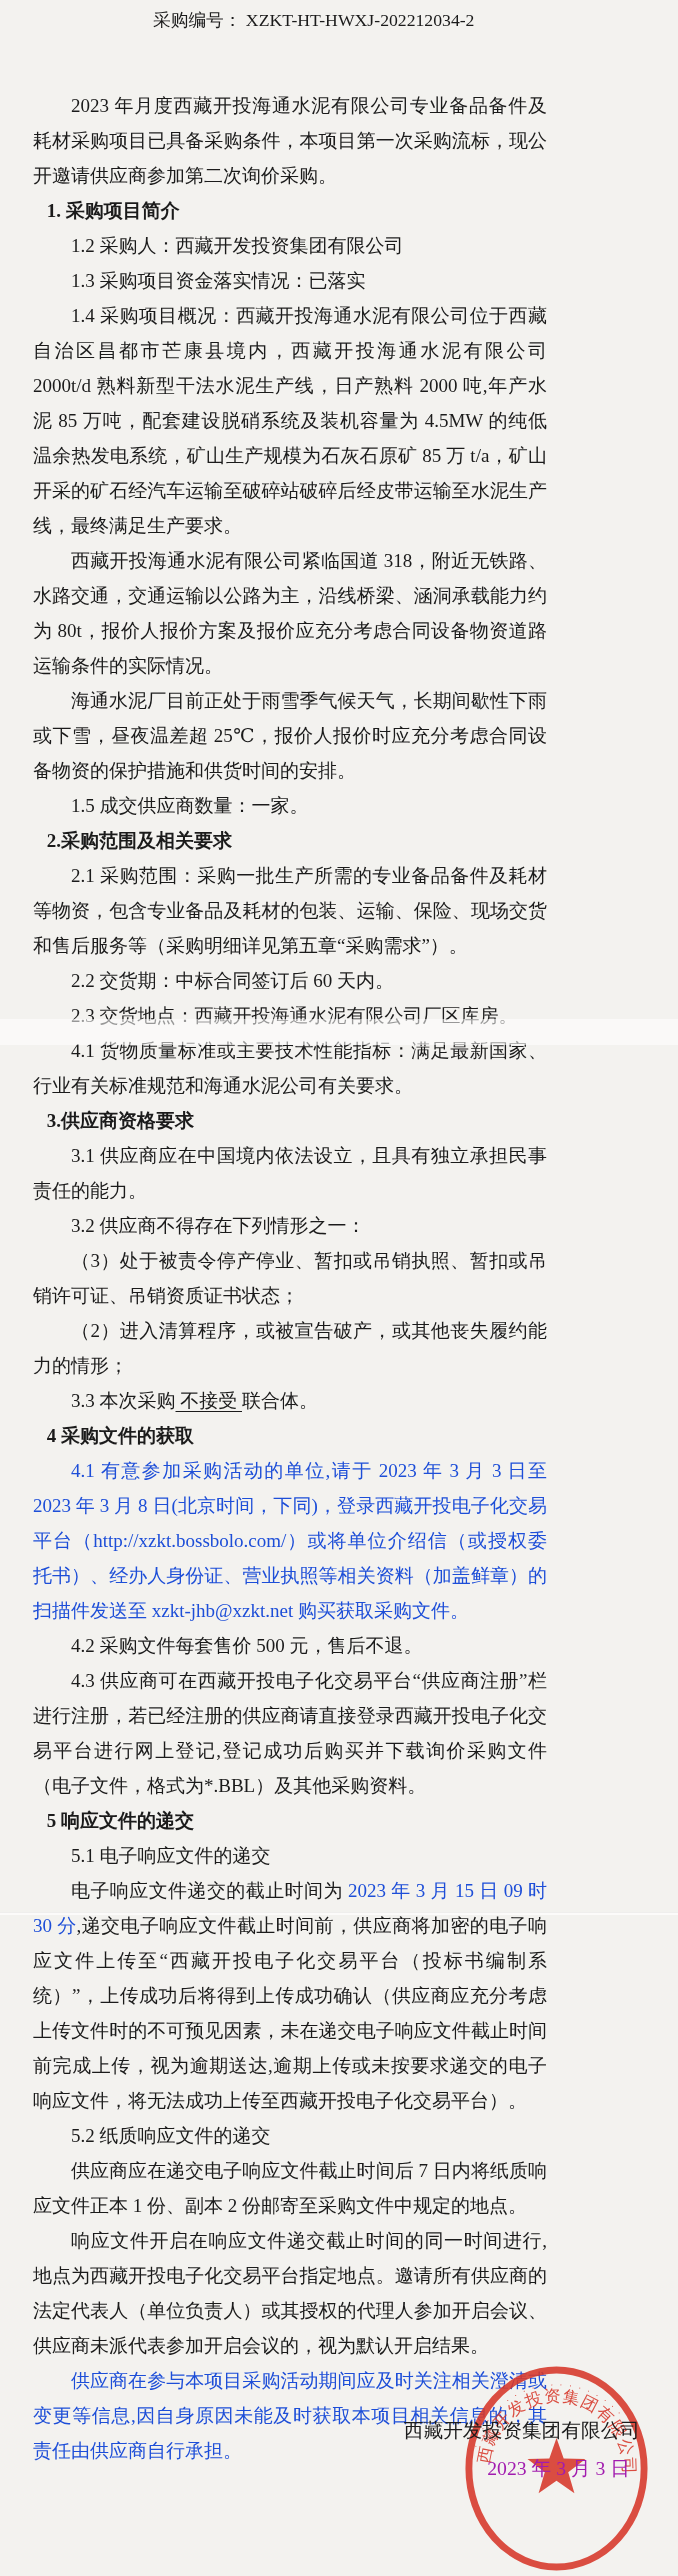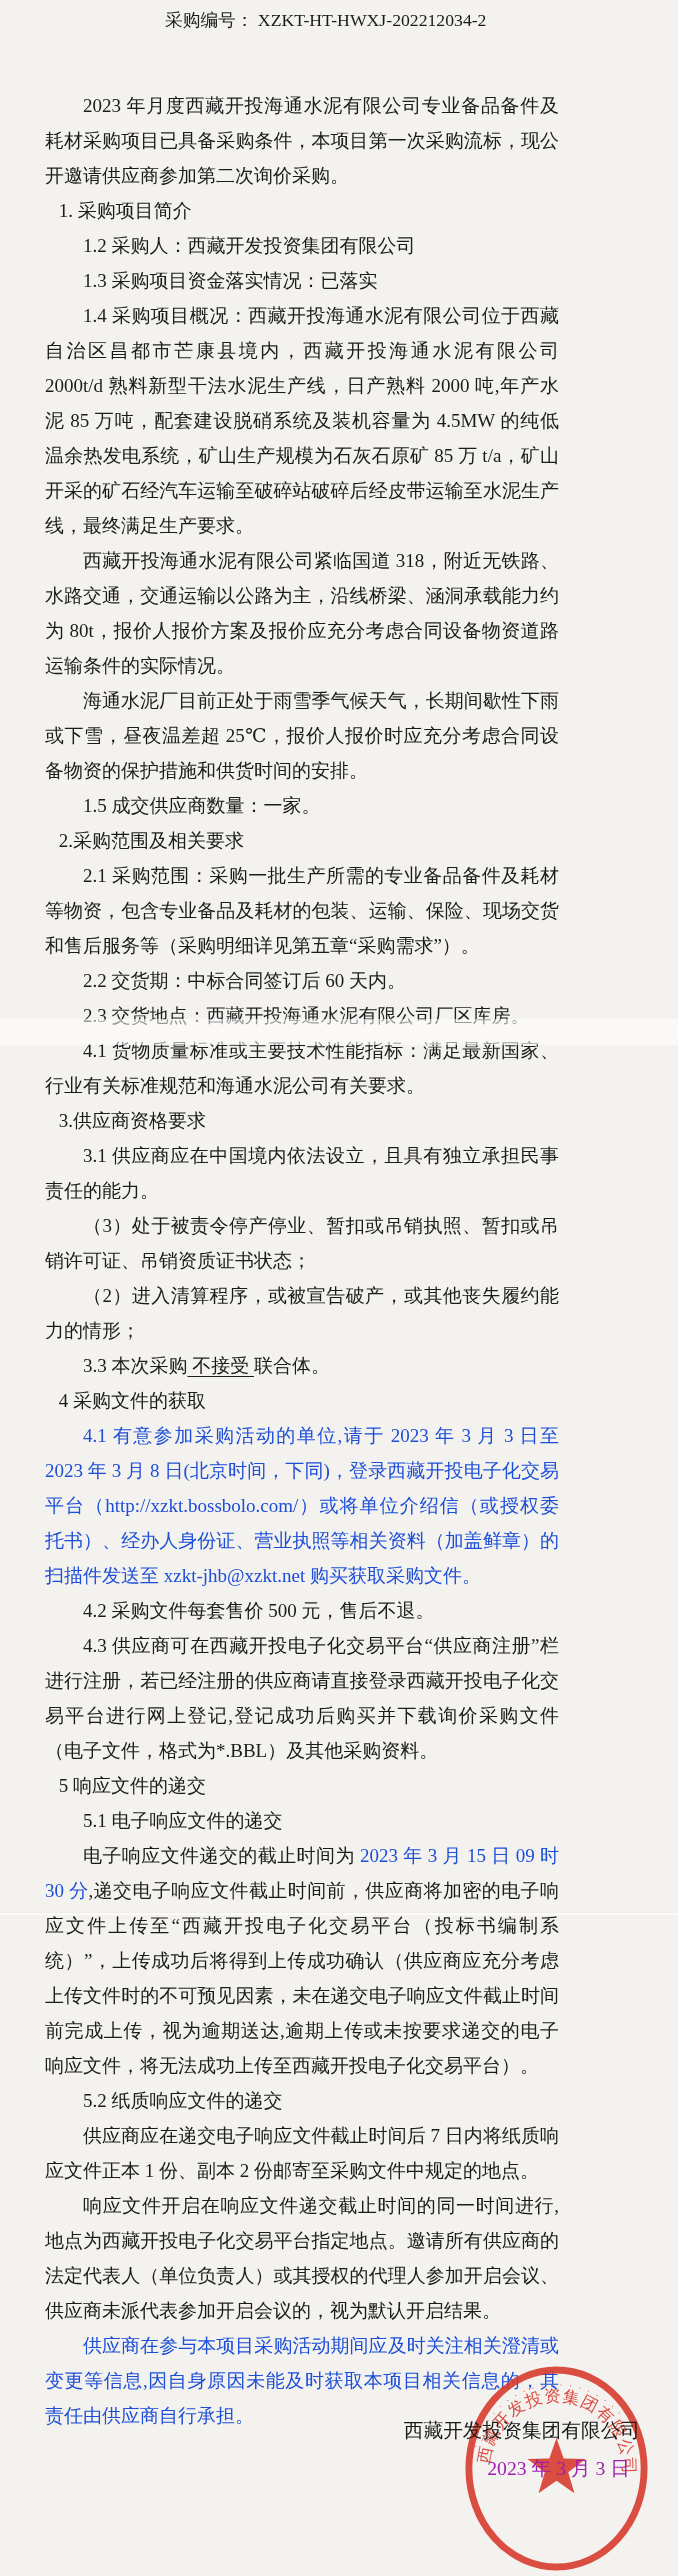--- a/index.html
+++ b/index.html
@@ -5,33 +5,33 @@
   html,body{margin:0;padding:0;}
   body{
     width:679px;height:2576px;
     background:#f3f2ef;
     position:relative;
     overflow:hidden;
     font-family:"Liberation Serif","DejaVu Serif",serif;
     color:#1b1b1b;
   }
   .doc{
-    position:absolute;left:12px;top:0;width:582px;
+    position:absolute;left:0;top:0;width:582px;
     padding:7.9px 35px 0 33px;
     box-sizing:border-box;
     font-size:19px;
     line-height:35px;
   }
   .doc-no{
     font-size:17.7px;line-height:25.6px;
     text-indent:120px;
     margin:0 0 55px 0;
     white-space:nowrap;
   }
-  .h{font-weight:400;text-indent:13.8px;}
+  .h{font-weight:700;text-indent:13.8px;}
   .p{text-indent:38px;text-align:justify;}
   .blue{color:#1d4ed8;}
   .u{text-decoration:underline;text-underline-offset:3.9px;}
   .band1{
     position:absolute;left:0;top:1019px;width:679px;height:25.6px;
     background:rgba(255,255,255,.55);pointer-events:none;
   }
   .band2{
     position:absolute;left:0;top:1912px;width:679px;height:2px;
     background:rgba(255,255,255,.7);
@@ -69,20 +69,21 @@
     <div class="p"><span>西藏开投海通水泥有限公司紧临国道 318，附近无铁路、水路交通，交通运输以公路为主，沿线桥梁、涵洞承载能力约为 80t，报价人报价方案及报价应充分考虑合同设备物资道路运输条件的实际情况。</span></div>
     <div class="p"><span>海通水泥厂目前正处于雨雪季气候天气，长期间歇性下雨或下雪，昼夜温差超 25℃，报价人报价时应充分考虑合同设备物资的保护措施和供货时间的安排。</span></div>
     <div class="p"><span>1.5 成交供应商数量：一家。</span></div>
     <div class="h"><span>2.采购范围及相关要求</span></div>
     <div class="p"><span>2.1 采购范围：采购一批生产所需的专业备品备件及耗材等物资，包含专业备品及耗材的包装、运输、保险、现场交货和售后服务等（采购明细详见第五章“采购需求”）。</span></div>
     <div class="p"><span>2.2 交货期：中标合同签订后 60 天内。</span></div>
     <div class="p"><span>2.3 交货地点：西藏开投海通水泥有限公司厂区库房。</span></div>
     <div class="p"><span>4.1 货物质量标准或主要技术性能指标：满足最新国家、行业有关标准规范和海通水泥公司有关要求。</span></div>
     <div class="h"><span>3.供应商资格要求</span></div>
     <div class="p"><span>3.1 供应商应在中国境内依法设立，且具有独立承担民事责任的能力。</span></div>
+    <div class="p"><span>3.2 供应商不得存在下列情形之一：</span></div>
     <div class="p"><span>（3）处于被责令停产停业、暂扣或吊销执照、暂扣或吊销许可证、吊销资质证书状态；</span></div>
     <div class="p"><span>（2）进入清算程序，或被宣告破产，或其他丧失履约能力的情形；</span></div>
     <div class="p"><span>3.3 本次采购</span><span class="u"> 不接受 </span><span>联合体。</span></div>
     <div class="h"><span>4 采购文件的获取</span></div>
     <div class="p"><span class="blue">4.1 有意参加采购活动的单位,请于 2023 年 3 月 3 日至 2023 年 3 月 8 日(北京时间，下同)，登录西藏开投电子化交易平台（http://xzkt.bossbolo.com/）或将单位介绍信（或授权委托书）、经办人身份证、营业执照等相关资料（加盖鲜章）的扫描件发送至 xzkt-jhb@xzkt.net 购买获取采购文件。</span></div>
     <div class="p"><span>4.2 采购文件每套售价 500 元，售后不退。</span></div>
     <div class="p"><span>4.3 供应商可在西藏开投电子化交易平台“供应商注册”栏进行注册，若已经注册的供应商请直接登录西藏开投电子化交易平台进行网上登记,登记成功后购买并下载询价采购文件（电子文件，格式为*.BBL）及其他采购资料。</span></div>
     <div class="h"><span>5 响应文件的递交</span></div>
     <div class="p"><span>5.1 电子响应文件的递交</span></div>
     <div class="p"><span>电子响应文件递交的截止时间为 </span><span class="blue">2023 年 3 月 15 日 09 时 30 分</span><span>,递交电子响应文件截止时间前，供应商将加密的电子响应文件上传至“西藏开投电子化交易平台（投标书编制系统）”，上传成功后将得到上传成功确认（供应商应充分考虑上传文件时的不可预见因素，未在递交电子响应文件截止时间前完成上传，视为逾期送达,逾期上传或未按要求递交的电子响应文件，将无法成功上传至西藏开投电子化交易平台）。</span></div>

